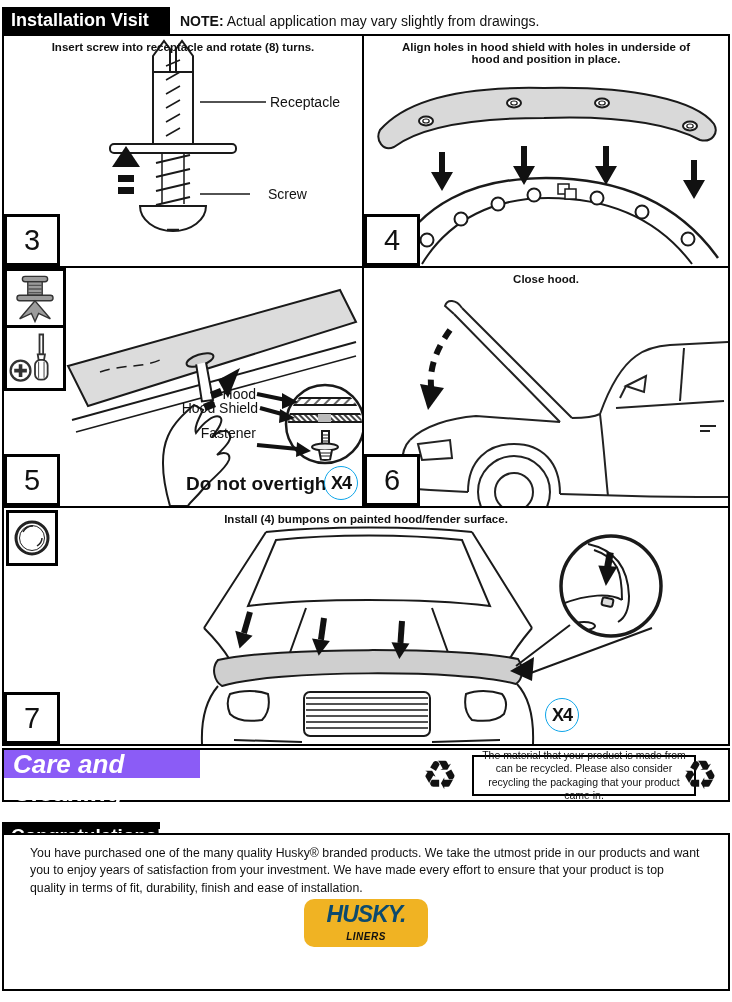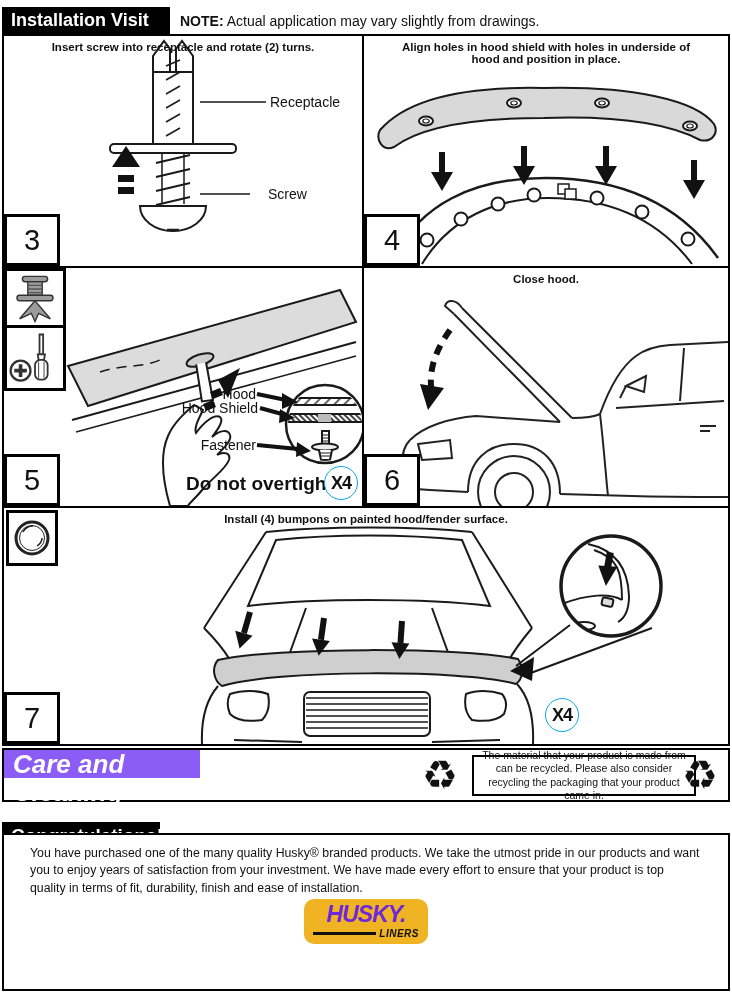--- a/index.html
+++ b/index.html
@@ -26,21 +26,21 @@
   .x4{position:absolute;width:32px;height:32px;border:1px solid #0ea5e9;border-radius:50%;background:#fff;
     display:flex;align-items:center;justify-content:center;font-weight:bold;font-size:18px;letter-spacing:-1px;z-index:6;}
   .x4-5{right:4px;bottom:6px;}
   .x4-7{left:541px;top:190px;}
   .warning{position:absolute;left:182px;top:205px;font-size:19px;font-weight:bold;z-index:5;}
   .lbl{position:absolute;font-size:14px;z-index:5;white-space:nowrap;}
   .lbl-receptacle{left:266px;top:58px;}
   .lbl-screw{left:264px;top:150px;}
   .lbl-hood{left:204px;top:118px;width:48px;text-align:right;}
   .lbl-hoodshield{left:174px;top:132px;width:80px;text-align:right;}
-  .lbl-fastener{left:194px;top:169px;width:58px;text-align:right;}
+  .lbl-fastener{left:194px;top:157px;width:58px;text-align:right;}
   .iconbox{position:absolute;left:0;background:#fff;border:3px solid #000;z-index:6;box-sizing:border-box;}
   .icon-fastener{top:0;width:62px;height:60px;}
   .icon-screwdriver{top:57px;width:62px;height:66px;}
   .bumponbox{position:absolute;left:2px;top:2px;width:52px;height:56px;border:3px solid #000;background:#fff;
     z-index:6;box-sizing:border-box;}
   .fillsvg{position:absolute;inset:0;width:100%;height:100%;}
   
   .care{position:absolute;left:2px;top:748px;width:728px;height:54px;border:2px solid #000;box-sizing:border-box;background:#fff;}
   .care-bar{position:absolute;left:0;top:0;width:196px;height:28px;background:#8b5cf6;color:#fff;
     font-size:26px;font-weight:bold;line-height:28px;padding-left:9px;box-sizing:border-box;font-style:italic;}
@@ -50,22 +50,22 @@
   .recycle-right{left:678px;}
   .recycle-box{position:absolute;left:468px;top:5px;width:224px;height:41px;border:2px solid #000;box-sizing:border-box;
     display:flex;align-items:center;text-align:center;font-size:10.5px;line-height:1.28;padding:1px 6px;}
   
   .congrats-bar{position:absolute;left:2px;top:806px;width:158px;height:27px;background:#000;color:#fff;
     font-size:19px;font-weight:bold;line-height:27px;padding-left:9px;box-sizing:border-box;margin-top:16px;}
   .congrats-box{position:absolute;left:2px;top:833px;width:728px;height:158px;border:2px solid #000;
     box-sizing:border-box;background:#fff;overflow:hidden;}
   .congrats-body{margin:10px 26px 0;font-size:12.3px;line-height:1.42;}
   .logo{width:124px;margin:2px auto 0;background:#F0B323;border-radius:10px;padding:3px 9px 5px;box-sizing:border-box;text-align:center;}
-  .logo-brand{font-style:italic;font-weight:bold;font-size:23px;letter-spacing:-1px;line-height:1.05;color:#6d28d9;}
-  .logo-sub{display:flex;align-items:center;gap:3px;margin-top:1px;}
+  .logo-brand{font-style:italic;font-weight:bold;font-size:23px;letter-spacing:-1px;line-height:1.05;color:#0c4a6e;}
+  .logo-sub{display:flex;align-items:center;gap:3px;margin-top:1px;flex-direction:column;}
   .logo-line{flex:1;height:3px;background:#111;}
   .logo-sub span{font-style:italic;font-weight:bold;font-size:10px;letter-spacing:0.5px;color:#111;}
   .contact{text-align:center;margin-top:5px;}
   .contact .phone{font-size:13.5px;font-weight:bold;}
   .contact .copy{font-size:12px;margin-top:3px;}
   .contact .tm{font-size:12px;margin-top:2px;}
 </style>
 </head>
 <body>
 
@@ -73,21 +73,21 @@
   <span>Installation Visit</span>
 </div>
 <div class="note">
   <b>NOTE:</b>
   <span>Actual application may vary slightly from drawings.</span>
 </div>
 
 <div class="grid">
 
   <div class="cell">
-    <div class="caption">Insert screw into receptacle and rotate (2) turns.</div>
+    <div class="caption">Insert screw into receptacle and rotate (8) turns.</div>
     <svg class="fillsvg" viewBox="0 0 358 230">
       <g fill="none" stroke="#1a1a1a" stroke-width="2">
         <polygon points="149,38 149,20 160,5 166,13 166,38" fill="#fff"></polygon>
         <polygon points="172,38 172,13 178,5 189,20 189,38" fill="#fff"></polygon>
         <rect x="149" y="36" width="40" height="72" fill="#fff"></rect>
         <path d="M162,100 L176,92 M162,86 L176,78 M162,72 L176,64 M162,58 L176,50 M162,44 L176,36 M162,30 L176,24" stroke-width="1.5"></path>
         <rect x="106" y="108" width="126" height="9" rx="4" fill="#fff"></rect>
         <path d="M158,117 L158,168 M180,117 L180,168" stroke-width="1.5"></path>
         <path d="M152,127 L186,119 M152,141 L186,133 M152,155 L186,147 M152,169 L186,161"></path>
         <path d="M136,170 A33,25 0 0 0 202,170 Z" fill="#fff"></path>

